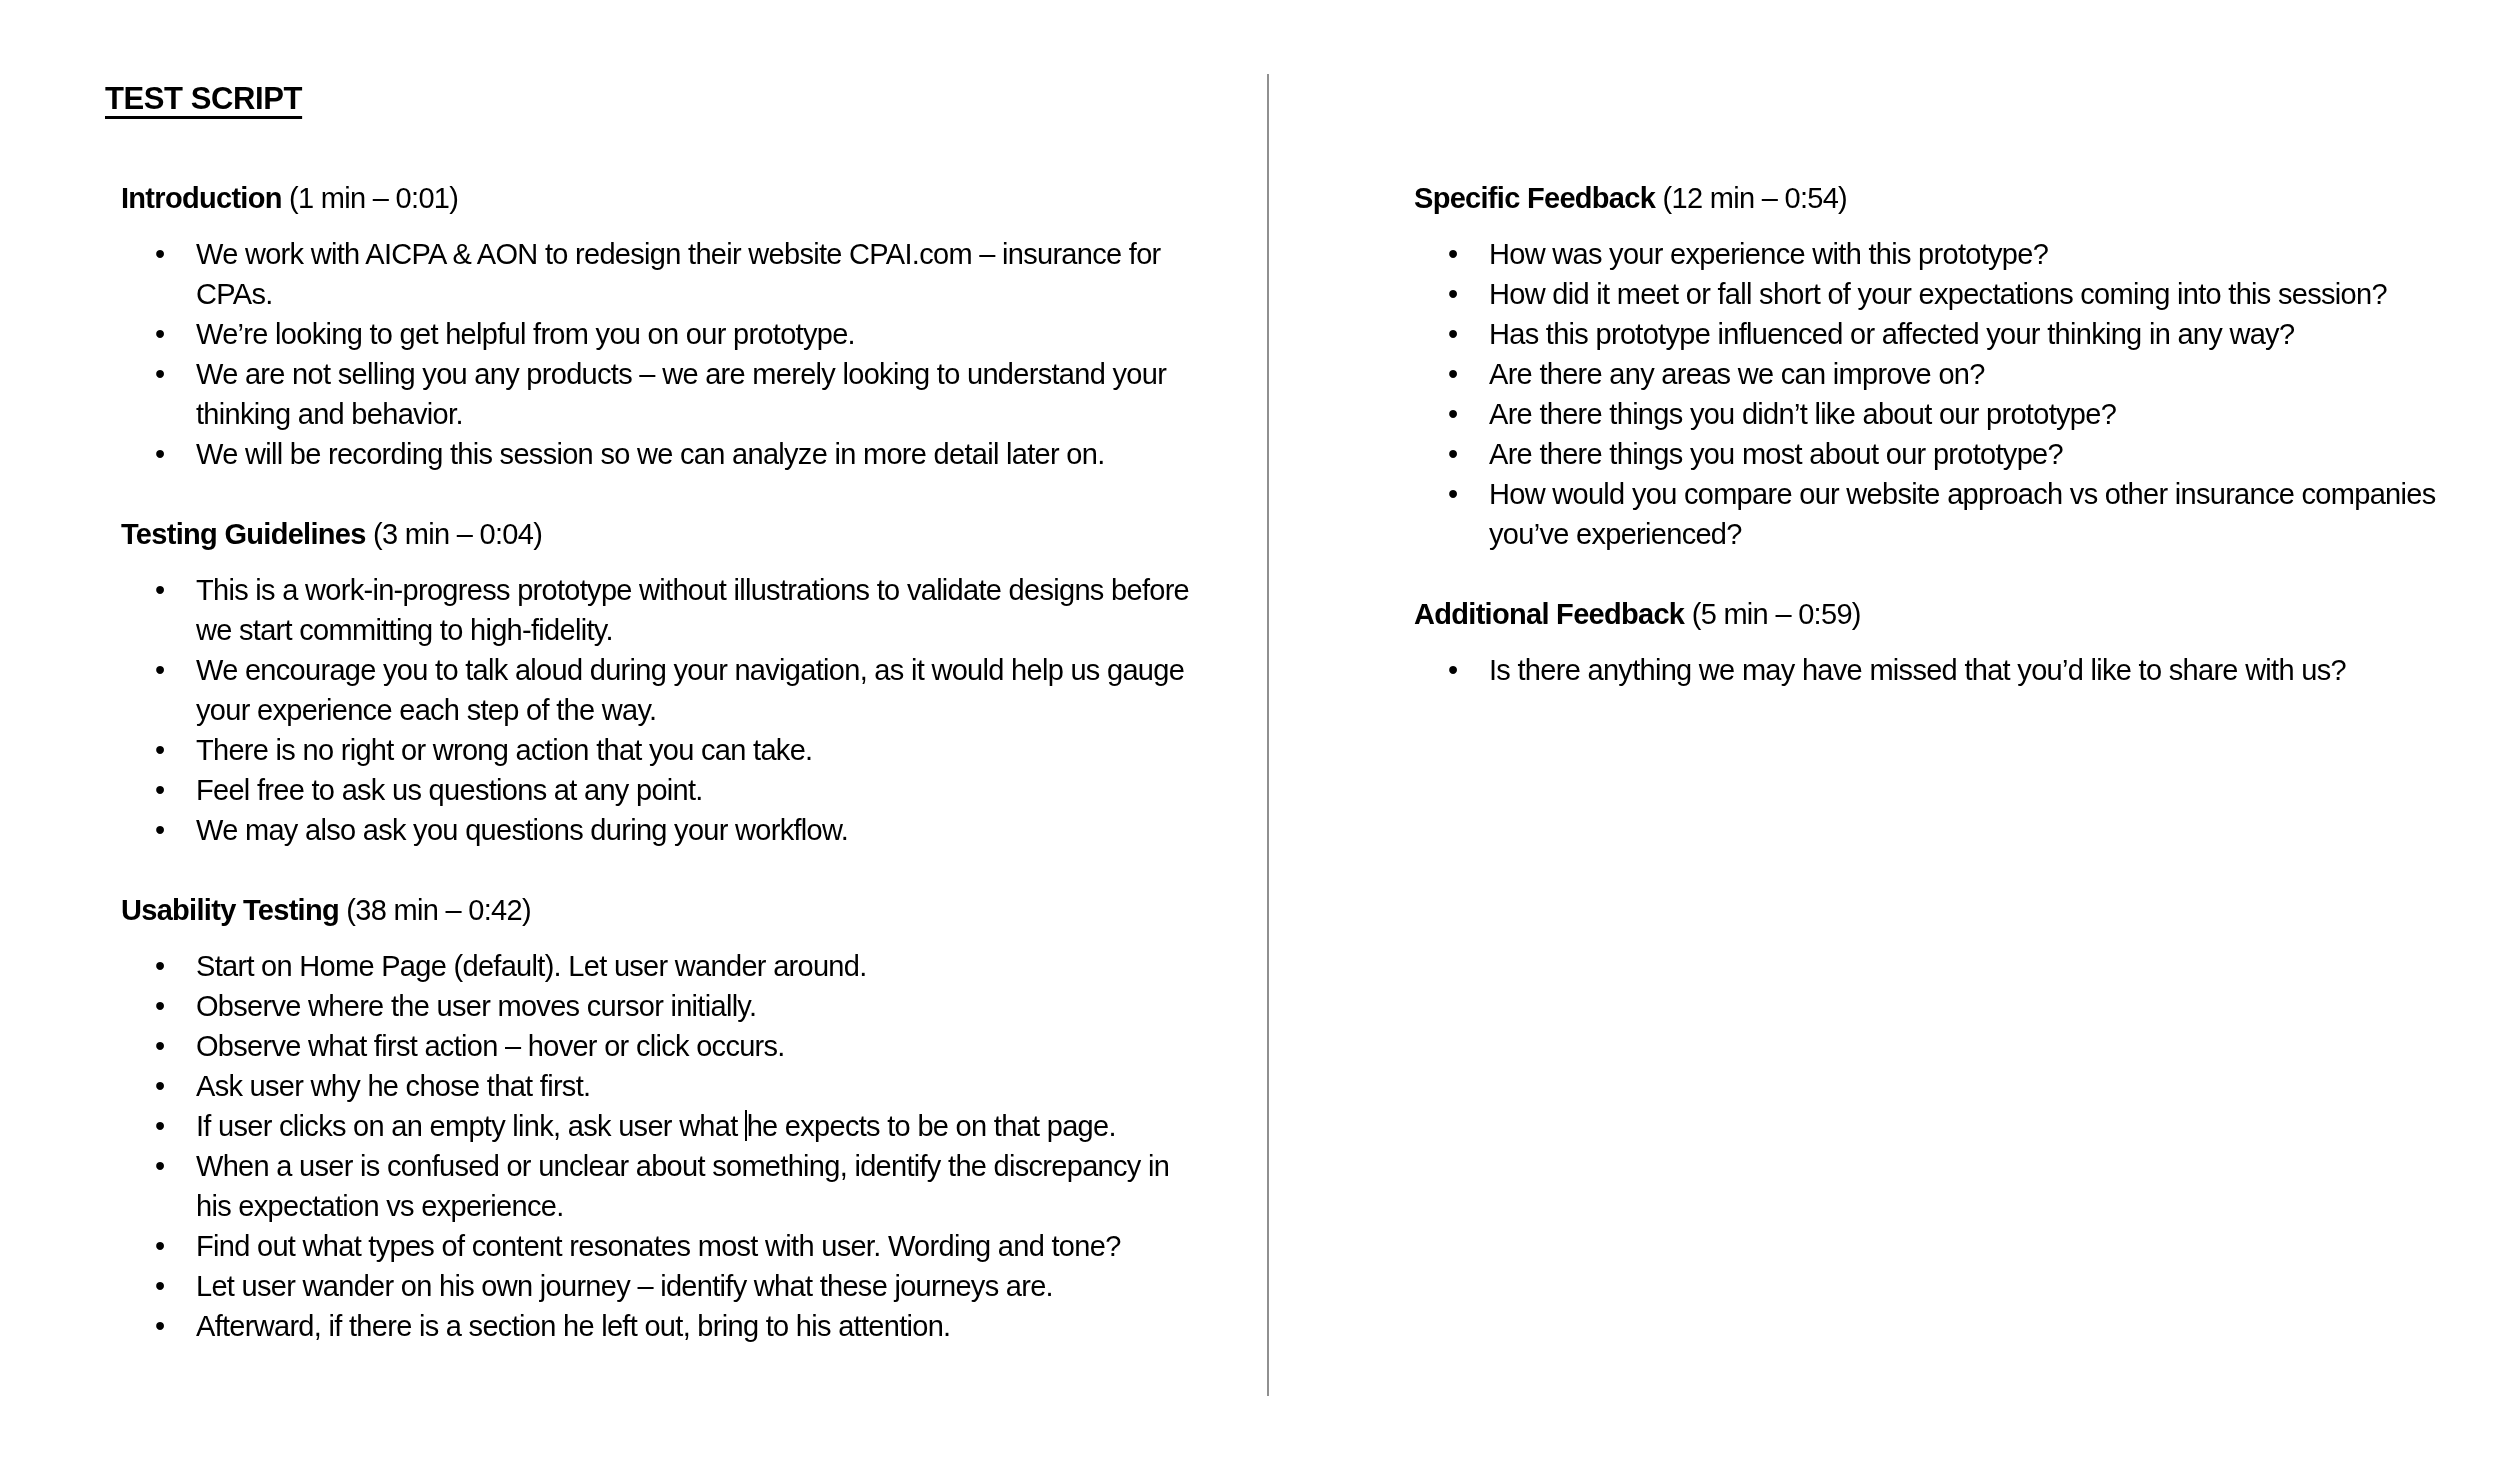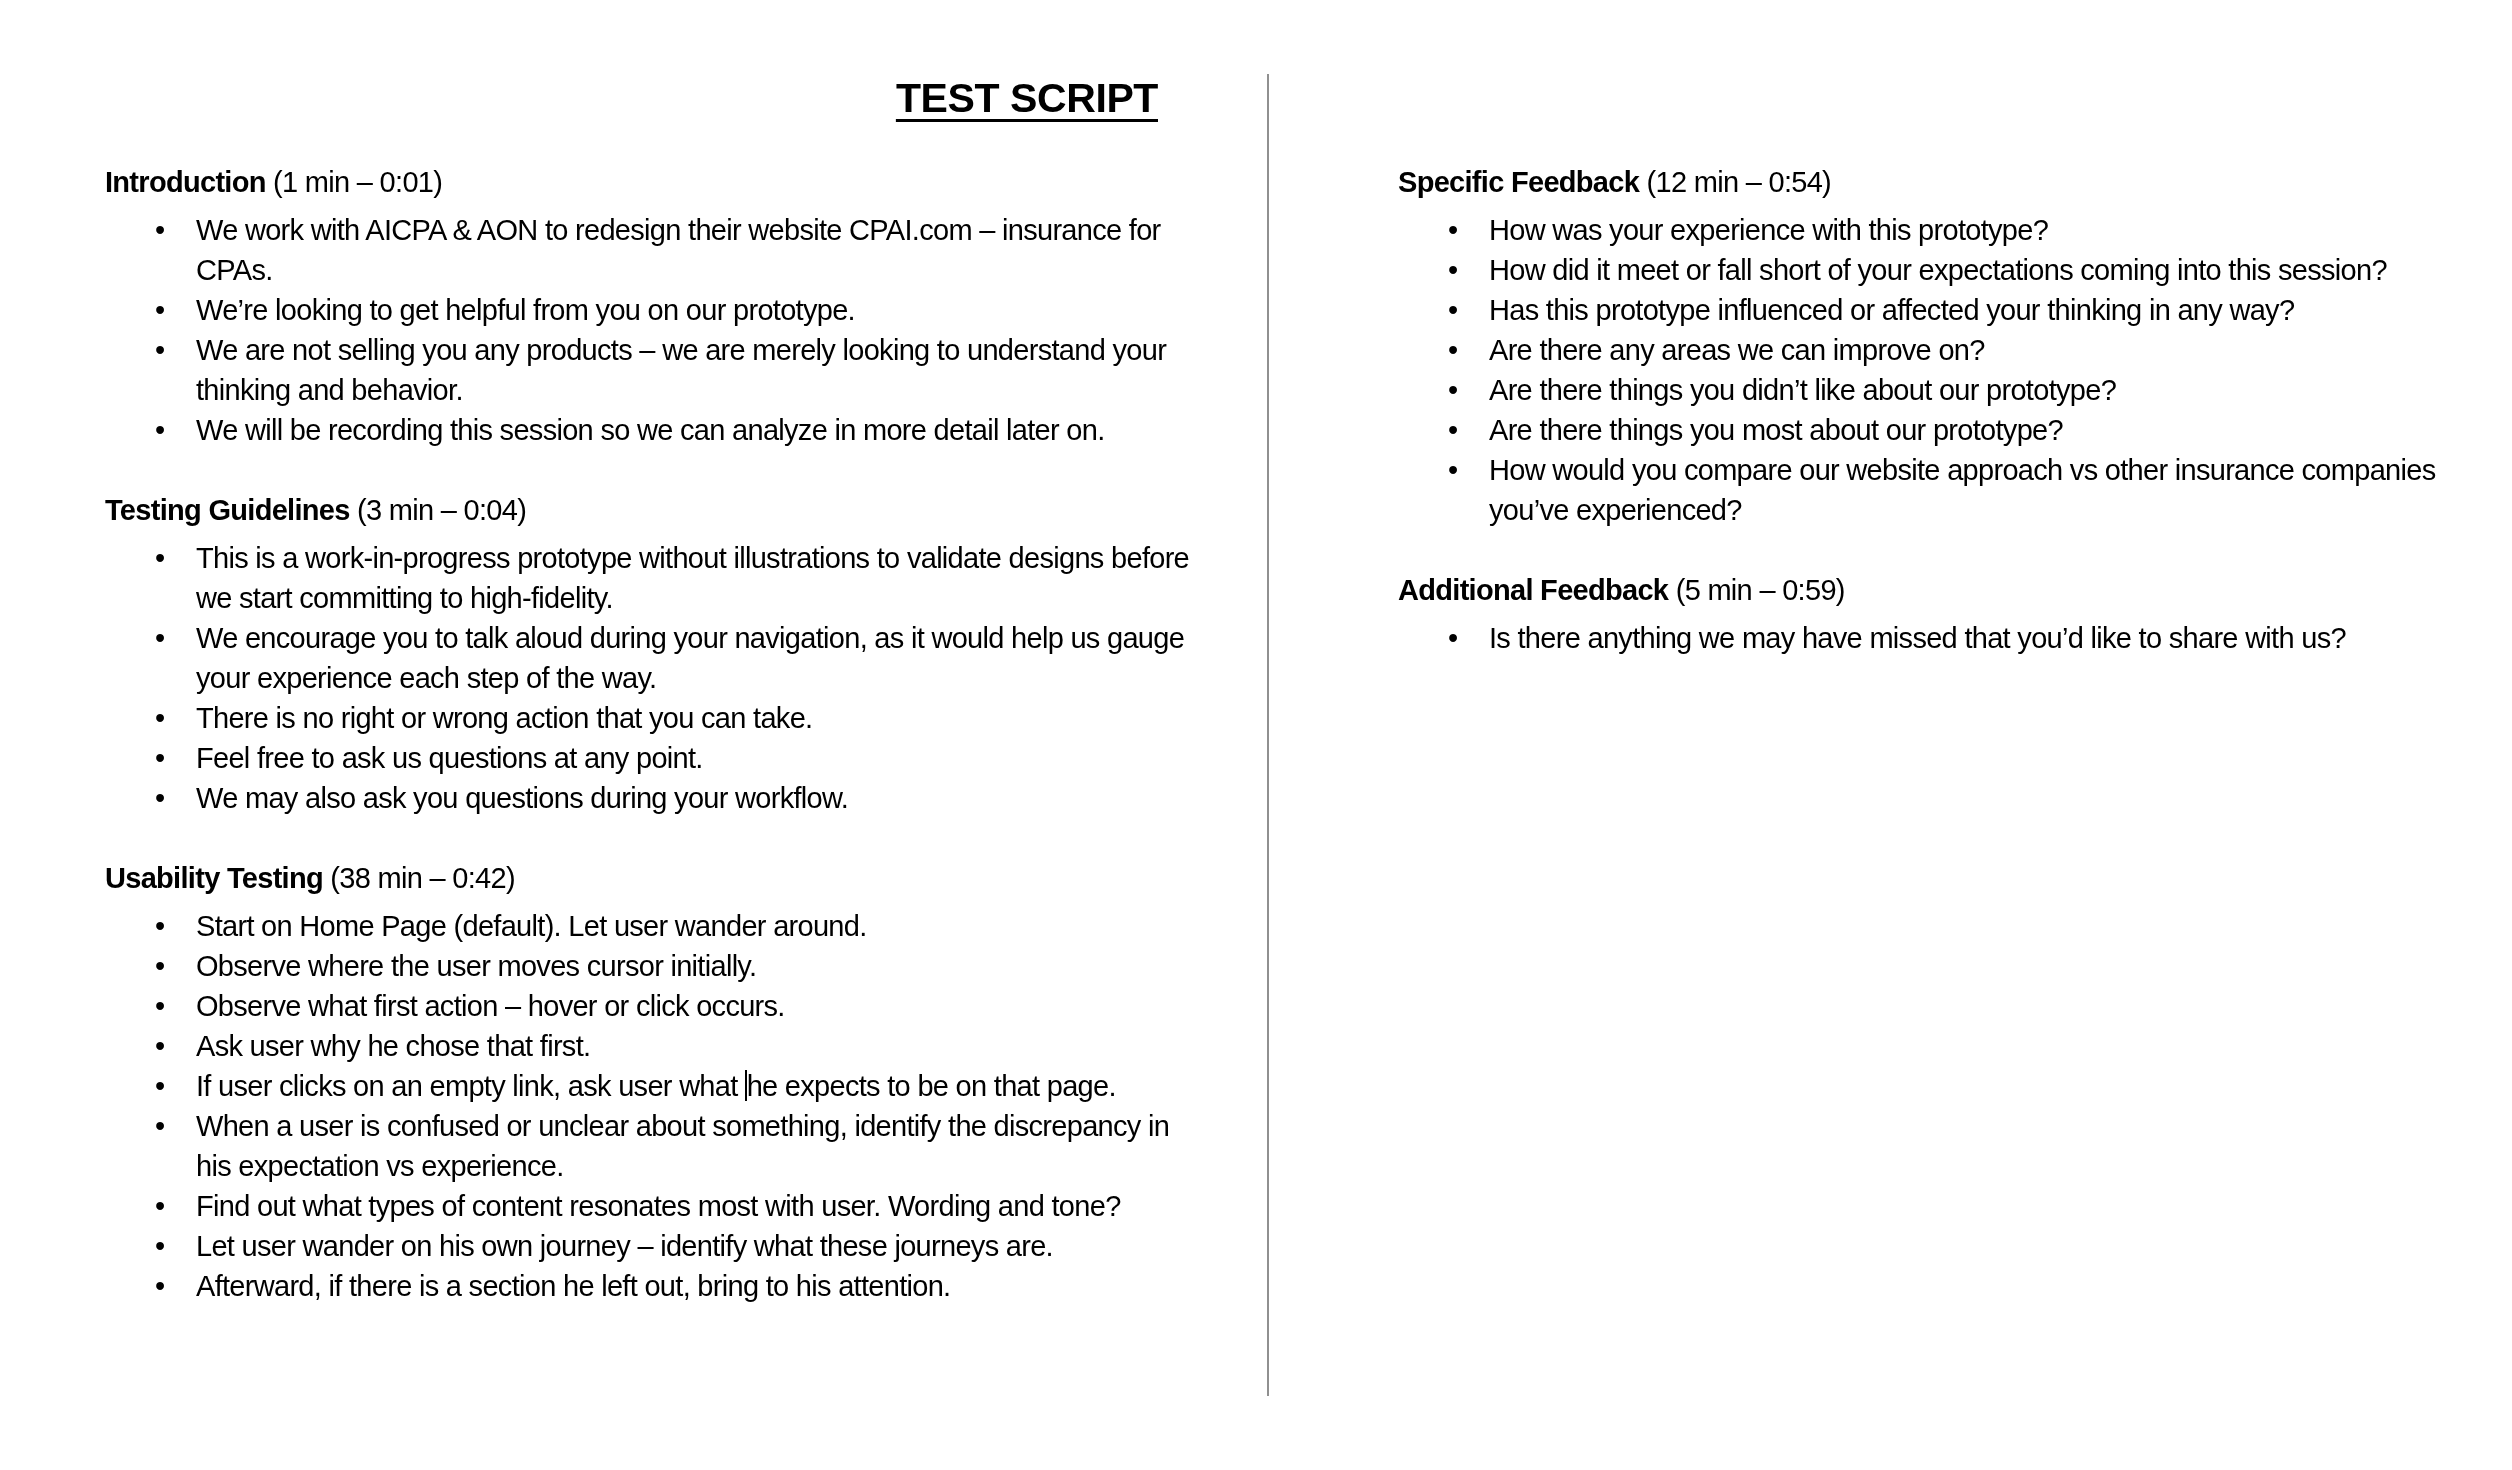--- a/index.html
+++ b/index.html
@@ -10,22 +10,22 @@
     background: #ffffff;
     color: #000000;
     font-family: "Liberation Sans", sans-serif;
     overflow: hidden;
   }
   .doc-title {
     position: absolute;
     left: 105px;
     top: 71px;
     width: 1053px;
-    text-align: right;
-    font-size: 41px;
+    text-align: left;
+    font-size: 31px;
     font-weight: 700;
     letter-spacing: -0.4px;
     line-height: 39px;
     margin-top: 8px;
   }
   .doc-title .underlined {
     text-decoration: underline;
     text-decoration-thickness: 3.4px;
     text-underline-offset: 6.7px;
   }
@@ -33,21 +33,21 @@
     position: absolute;
     top: 162px;
     font-size: 29px;
     line-height: 40px;
     letter-spacing: -0.7px;
   }
   .column.left  { left: 105px;  width: 1104px; }
   .column.right { left: 1398px; width: 1104px; }
   .section { margin: 0 0 40px 0; }
   .section:last-child { margin-bottom: 0; }
-  .heading { margin: 0; height: 40px; white-space: nowrap; }
+  .heading { margin: 16px; height: 40px; white-space: nowrap; }
   .heading .heading-label { font-weight: 700; }
   ul.bullets { list-style: none; margin: 8px; padding: 0; }
   ul.bullets > li { position: relative; padding-left: 83px; }
   ul.bullets > li::before {
     content: "\2022";
     position: absolute;
     left: 42px;
     top: 0;
   }
   .caret {

